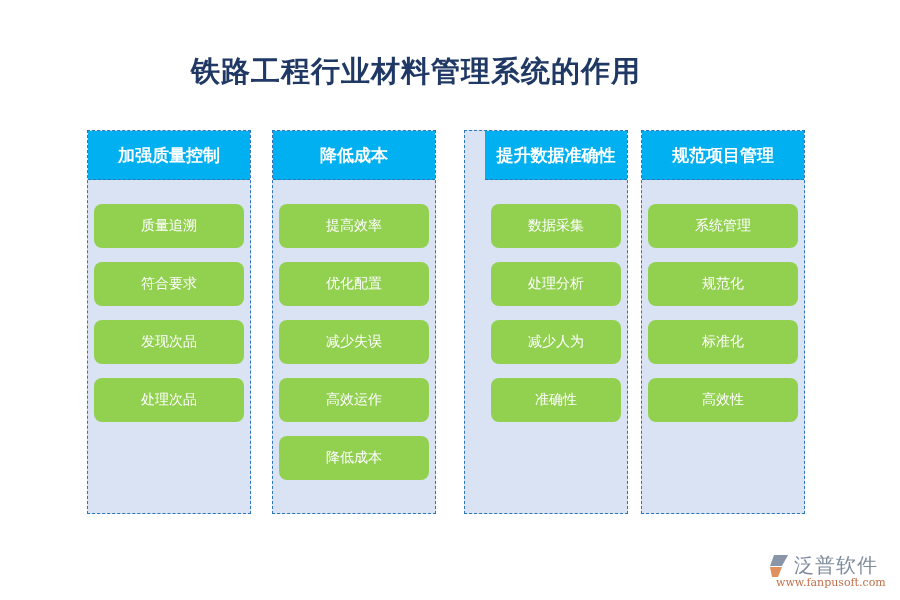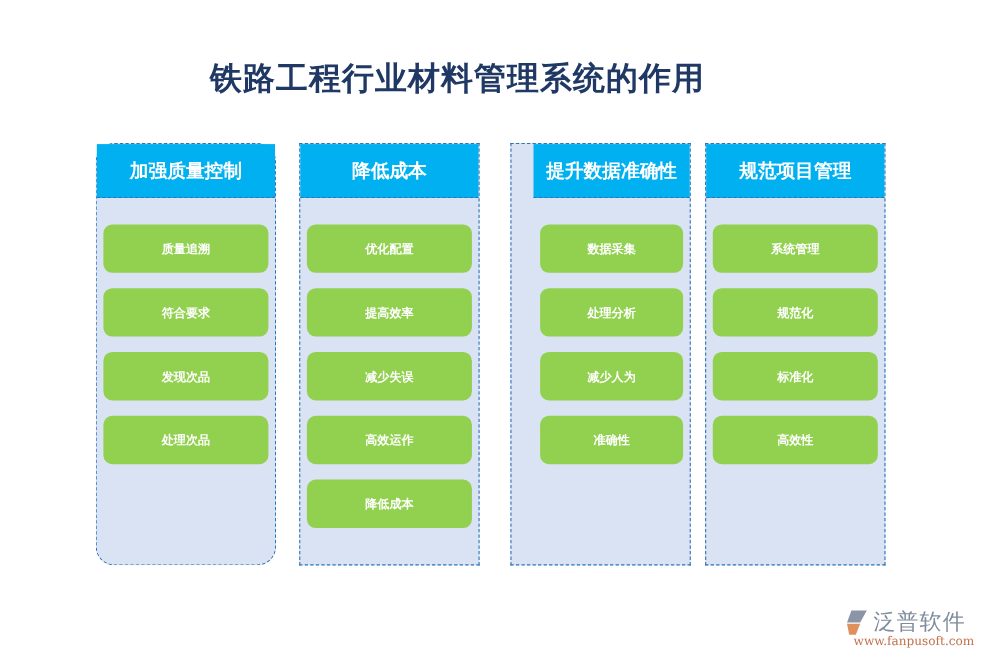--- a/index.html
+++ b/index.html
@@ -1,46 +1,46 @@
 <!DOCTYPE html>
 <html><head>
 <meta charset="utf-8">
 <style>
   html,body{margin:0;padding:0;}
   body{width:900px;height:600px;background:#ffffff;position:relative;overflow:hidden;font-family:"DejaVu Sans","Liberation Sans",sans-serif;}
   .title{position:absolute;left:0;top:52px;width:832px;text-align:center;font-size:29px;font-weight:bold;color:#1f3864;letter-spacing:1px;}
   .col{position:absolute;top:130px;width:164px;height:384px;background:#dae3f3;border:1px dashed #2e75b6;box-sizing:border-box;}
   .col-header{height:48px;background:#00b0f0;border-bottom:1px dashed #2e75b6;color:#fff;font-weight:bold;font-size:17px;display:flex;align-items:center;justify-content:center;}
   .items{padding-top:24px;}
-  .item{margin:0 6px 14px 6px;height:44px;background:#92d050;border-radius:8px;color:#fff;font-weight:bold;font-size:11px;display:flex;align-items:center;justify-content:center;}
+  .item{margin:0 6px 14px 6px;height:44px;background:#92d050;border-radius:8px;color:#fff;font-weight:normal;font-size:14px;display:flex;align-items:center;justify-content:center;}
   .logo{position:absolute;left:766px;top:552px;width:130px;height:40px;}
   .logo-icon{position:absolute;left:2px;top:2px;width:22px;height:24px;}
   .logo-name{position:absolute;left:28px;top:0px;font-size:20px;color:#7f8c9d;letter-spacing:1px;}
   .logo-url{position:absolute;left:10px;top:24px;font-size:11px;color:#c0704a;font-family:"DejaVu Serif",serif;}
 </style>
 </head>
 <body>
 
 <div class="title">铁路工程行业材料管理系统的作用</div>
 
-<div class="col" style="left:87px;border-radius:17px;">
+<div class="col" style="left:87px;">
   <div class="col-header">加强质量控制</div>
   <div class="items">
     <div class="item">质量追溯</div>
     <div class="item">符合要求</div>
     <div class="item">发现次品</div>
     <div class="item">处理次品</div>
   </div>
 </div>
 
 <div class="col" style="left:272px;">
   <div class="col-header">降低成本</div>
   <div class="items">
+    <div class="item">提高效率</div>
     <div class="item">优化配置</div>
-    <div class="item">提高效率</div>
     <div class="item">减少失误</div>
     <div class="item">高效运作</div>
     <div class="item">降低成本</div>
   </div>
 </div>
 
 <div class="col" style="left:464px;padding-left:20px;">
   <div class="col-header">提升数据准确性</div>
   <div class="items">
     <div class="item">数据采集</div>

